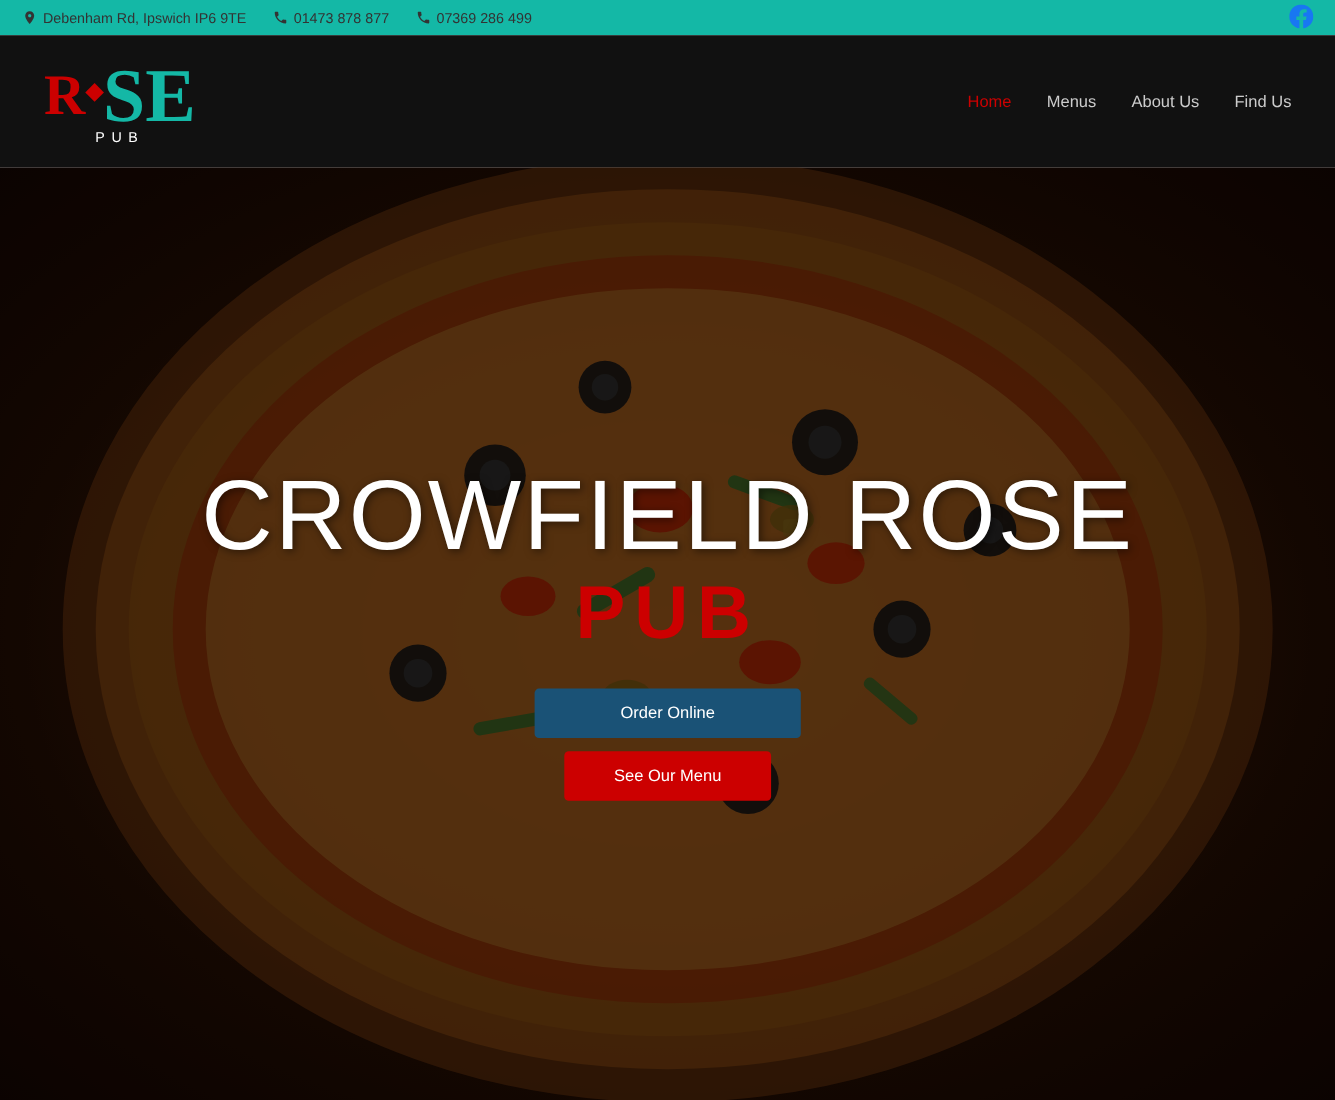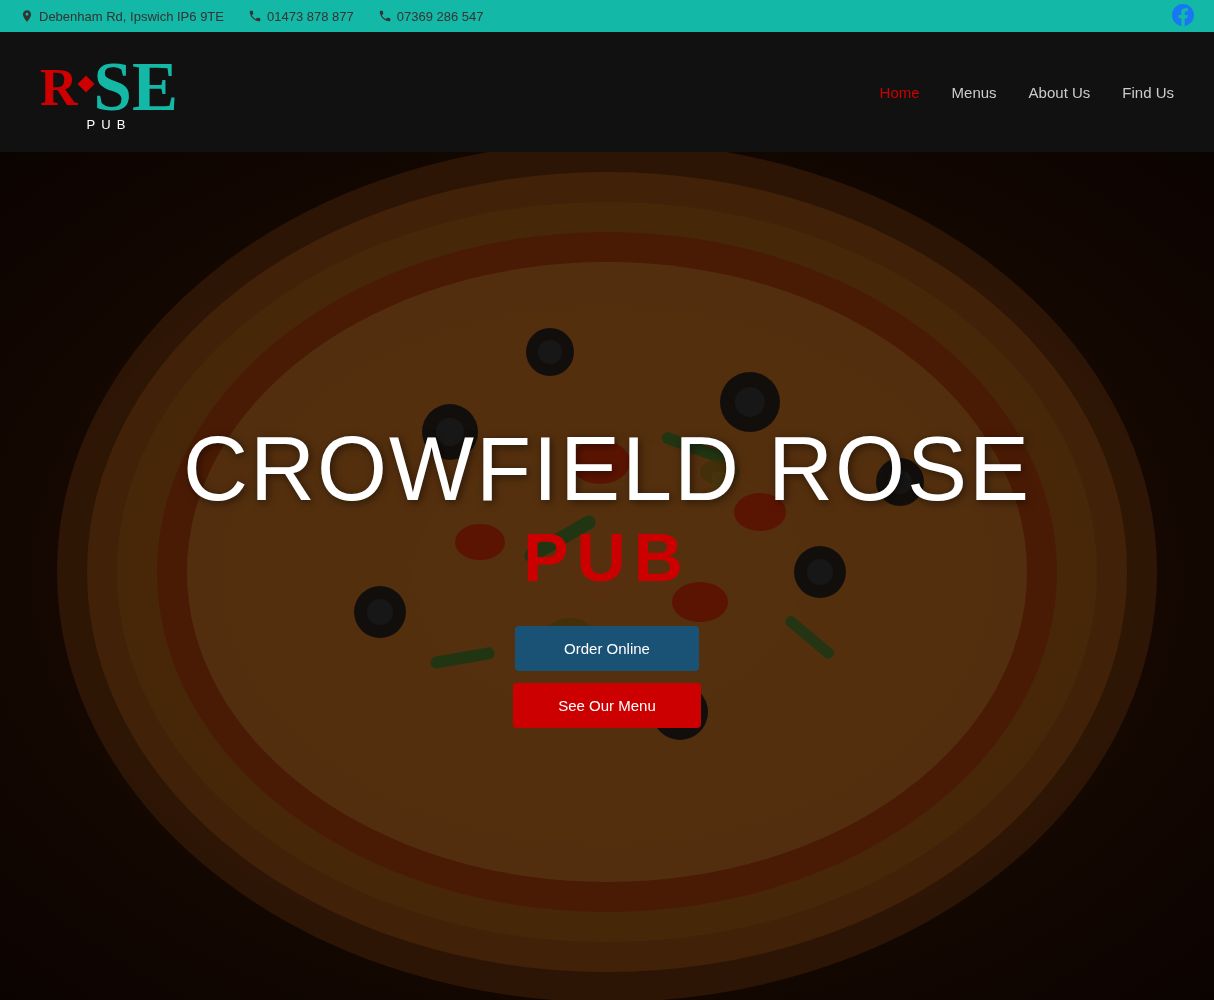--- a/index.html
+++ b/index.html
@@ -148,21 +148,21 @@
     }
 
     .btn-order {
       background: #1a5276;
       color: #fff;
       border: none;
       padding: 14px 40px;
       font-size: 15px;
       cursor: pointer;
       border-radius: 4px;
-      width: 184px;
+      width: 242px;
     }
 
     .btn-menu {
       background: #cc0000;
       color: #fff;
       border: none;
       padding: 14px 40px;
       font-size: 15px;
       cursor: pointer;
       border-radius: 4px;
@@ -210,21 +210,21 @@
   <div class="topbar-item">
     <svg class="phone-icon" viewBox="0 0 24 24" fill="#333">
       <path d="M6.62 10.79c1.44 2.83 3.76 5.14 6.59 6.59l2.2-2.2c.27-.27.67-.36 1.02-.24 1.12.37 2.33.57 3.57.57.55 0 1 .45 1 1V20c0 .55-.45 1-1 1-9.39 0-17-7.61-17-17 0-.55.45-1 1-1h3.5c.55 0 1 .45 1 1 0 1.25.2 2.45.57 3.57.11.35.03.74-.25 1.02l-2.2 2.2z"></path>
     </svg>
     <span>01473 878 877</span>
   </div>
   <div class="topbar-item">
     <svg class="phone-icon" viewBox="0 0 24 24" fill="#333">
       <path d="M6.62 10.79c1.44 2.83 3.76 5.14 6.59 6.59l2.2-2.2c.27-.27.67-.36 1.02-.24 1.12.37 2.33.57 3.57.57.55 0 1 .45 1 1V20c0 .55-.45 1-1 1-9.39 0-17-7.61-17-17 0-.55.45-1 1-1h3.5c.55 0 1 .45 1 1 0 1.25.2 2.45.57 3.57.11.35.03.74-.25 1.02l-2.2 2.2z"></path>
     </svg>
-    <span>07369 286 547</span>
+    <span>07369 286 499</span>
   </div>
   <div class="topbar-social">
     <svg class="fb-icon" viewBox="0 0 24 24" fill="#1877f2">
       <path d="M24 12.073c0-6.627-5.373-12-12-12s-12 5.373-12 12c0 5.99 4.388 10.954 10.125 11.854v-8.385H7.078v-3.47h3.047V9.43c0-3.007 1.792-4.669 4.533-4.669 1.312 0 2.686.235 2.686.235v2.953H15.83c-1.491 0-1.956.925-1.956 1.874v2.25h3.328l-.532 3.47h-2.796v8.385C19.612 23.027 24 18.062 24 12.073z"></path>
     </svg>
   </div>
 </div>
 
 <header class="header">
   <div class="logo">

